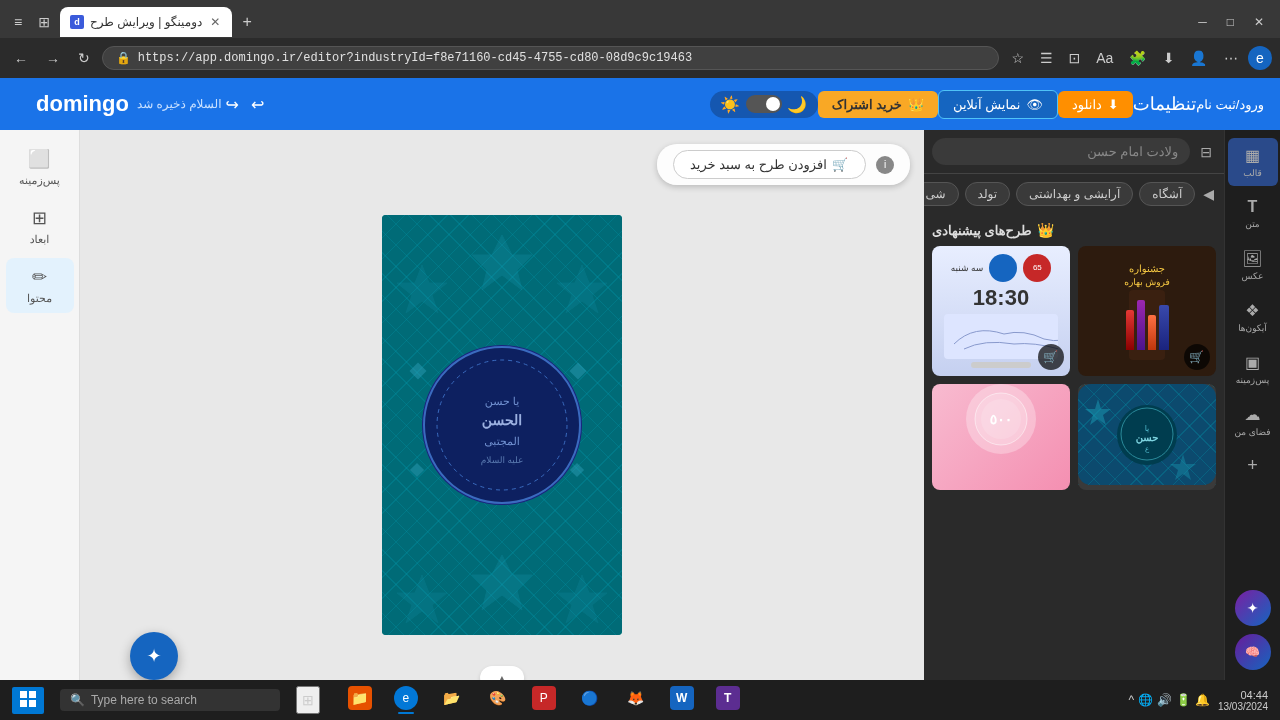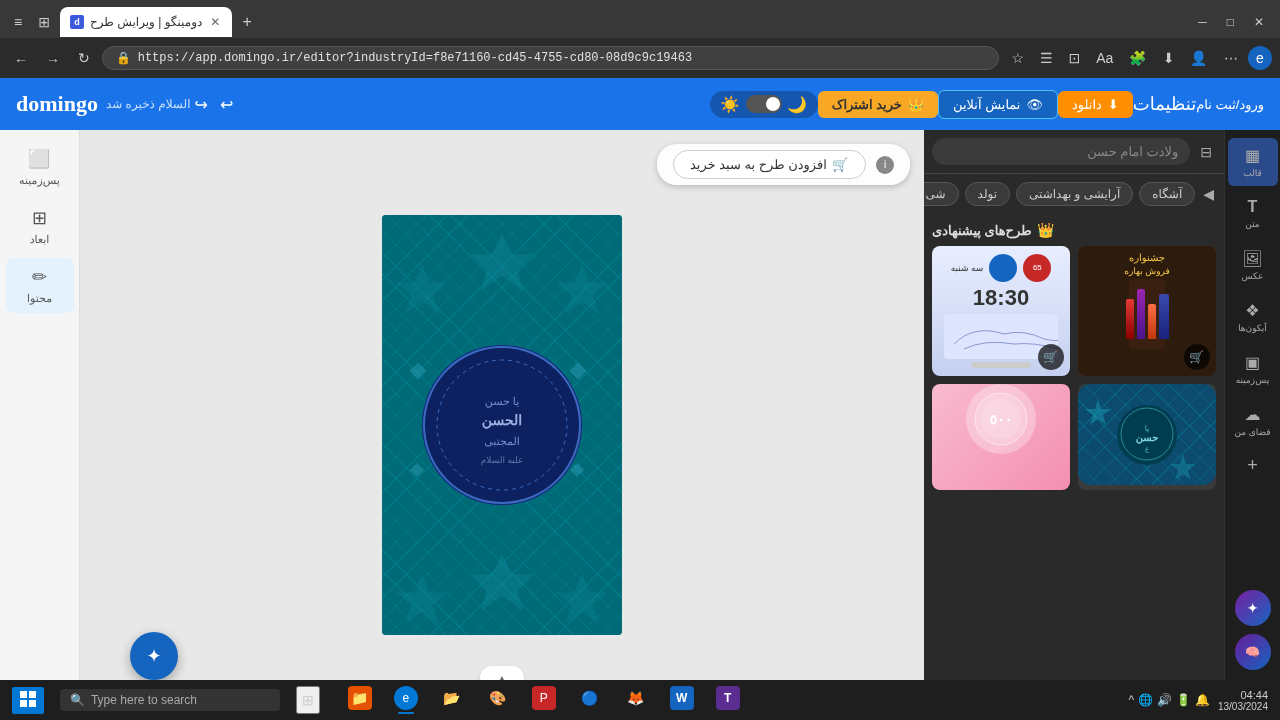--- a/index.html
+++ b/index.html
@@ -18,21 +18,21 @@
 
     .address-bar { background: #2b2b2b; display: flex; align-items: center; padding: 4px 8px; height: 40px; gap: 6px; }
     .nav-btn { background: none; border: none; color: #ccc; cursor: pointer; font-size: 14px; padding: 4px 6px; border-radius: 4px; }
     .url-bar { flex: 1; background: #404040; border: 1px solid #555; border-radius: 20px; padding: 4px 14px; color: #e0e0e0; font-size: 12px; display: flex; align-items: center; gap: 6px; }
     .url-text { color: #e0e0e0; font-size: 12px; flex:1;font-family:Liberation Mono, monospace; }
     .browser-actions { display: flex; gap: 4px; }
     .browser-action-btn { background: none; border: none; color: #ccc; cursor: pointer; font-size: 14px; padding: 4px 6px; }
 
     
     .app-header { background: #1a73e8; display: flex; align-items: center; padding: 0 16px; height: 52px; direction: rtl; }
-    .logo { color: white; font-size: 22px; font-weight: bold; font-family: Liberation Serif, serif; }
+    .logo { color: white; font-size: 22px; font-weight: bold; font-family: Liberation Sans, sans-serif; margin-left: 20px; }
     .header-save-info { color: #c8e0ff; font-size: 12px; margin-left: 8px; }
     .header-undo-redo { display: flex; gap: 4px; margin-left: auto; }
     .undo-btn, .redo-btn { background: none; border: none; color: white; cursor: pointer; font-size: 16px; padding: 4px; }
     .btn-dark-toggle { background: #1557b0; border: none; border-radius: 20px; padding: 4px 10px; color: white; cursor: pointer; display: flex; align-items: center; gap: 6px; }
     .toggle-switch { width: 36px; height: 18px; background: #555; border-radius: 9px; position: relative; }
     .toggle-switch::after { content:''; position:absolute; width:14px; height:14px; background:#fff; border-radius:50%; top:2px; right:2px; }
     .btn-buy { background: #f9a825; border: none; border-radius: 6px; padding: 6px 14px; color: #333; font-size: 13px; font-weight: bold; cursor: pointer; display: flex; align-items: center; gap: 6px; direction: rtl; }
     .btn-show { background: #1565c0; border: 1px solid #4fc3f7; border-radius: 6px; padding: 6px 14px; color: white; font-size: 13px; cursor: pointer; display: flex; align-items: center; gap: 6px; direction: rtl; }
     .btn-download { background: #ff8f00; border: none; border-radius: 6px; padding: 6px 14px; color: white; font-size: 13px; cursor: pointer; display: flex; align-items: center; gap: 6px; direction: rtl; }
     .btn-settings { background: none; border: none; color: white; font-size: 18px; cursor: pointer; }
@@ -119,21 +119,21 @@
     .taskbar-app { background: none; border: none; cursor: pointer; padding: 4px 8px; display: flex; flex-direction: column; align-items: center; gap: 2px; }
     .taskbar-app-icon { width: 24px; height: 24px; border-radius: 4px; display: flex; align-items: center; justify-content: center; font-size: 14px; }
     .app-indicator { width: 16px; height: 2px; background: #0078d4; border-radius: 1px; }
 
     .loading-spinner { width: 16px; height: 16px; border: 2px solid #ddd; border-top-color: #1565c0; border-radius: 50%; animation: spin 1s linear infinite; }
     @keyframes spin { to { transform: rotate(360deg); } }
 
     
     .mini-schedule { width: 100%; height: 130px; background: linear-gradient(to bottom, #e8eeff, #c5d0f0); display: flex; flex-direction: column; align-items: center; justify-content: space-around; padding: 6px; }
 
-    .mini-cosmetics { width: 100%; height: 130px; background: #2d1b0e; display: flex; flex-direction: column; align-items: center; gap: 4px; }
+    .mini-cosmetics { width: 100%; height: 130px; background: #2d1b0e; display: flex; flex-direction: column; align-items: center; justify-content: center; gap: 4px; }
 
     .mini-pink { width: 100%; height: 106px; background: linear-gradient(135deg, #f8bbd0, #f48fb1); display: flex; justify-content: center; }
     .mini-pink-circle { width: 70px; height: 70px; background: rgba(255,255,255,0.3); border-radius: 50%; display: flex; align-items: center; justify-content: center; font-size: 22px; }
 
     .mini-islamic { width: 100%; height: 101px; background: #0c4a6e; display: flex; align-items: center; justify-content: center; position: relative; border-radius: 13px; }
     .mini-isl-circle { width: 60px; height: 60px; background: #003d4f; border-radius: 50%; position: absolute; display: flex; align-items: center; justify-content: center; }
     .mini-isl-pattern { position: absolute; width: 100%; height: 100%; background: 
       repeating-linear-gradient(45deg, rgba(0,150,170,0.3) 0px, rgba(0,150,170,0.3) 1px, transparent 1px, transparent 15px),
       repeating-linear-gradient(-45deg, rgba(0,150,170,0.3) 0px, rgba(0,150,170,0.3) 1px, transparent 1px, transparent 15px); }
   </style>

